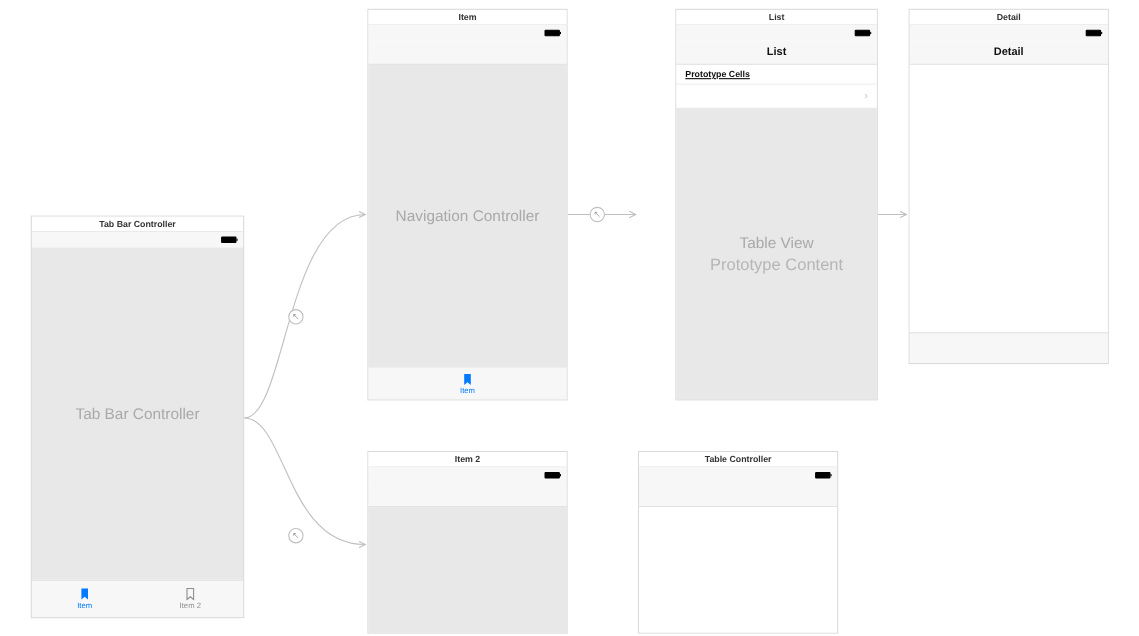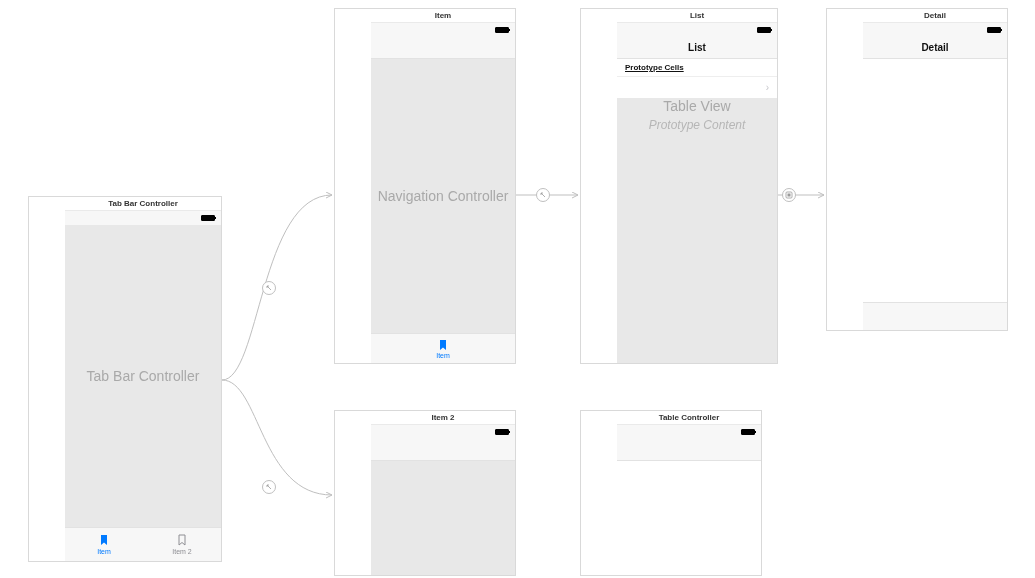--- a/index.html
+++ b/index.html
@@ -21,21 +21,20 @@
     width: 1035px;
     height: 578px;
     pointer-events: none;
   }
   .scene {
     position: absolute;
     background: #ffffff;
     border: 1px solid #d9d9d9;
     display: flex;
     flex-direction: column;
-    padding-left: 36px;
   }
   .scene-title {
     height: 14px;
     line-height: 14px;
     font-size: 8px;
     font-weight: 600;
     color: #333;
     text-align: center;
     border-bottom: 1px solid #eaeaea;
     background: #fff;
@@ -84,24 +83,23 @@
     flex-direction: column;
     align-items: center;
     justify-content: center;
   }
   .content-label {
     font-size: 14px;
     font-weight: 500;
     color: #a9a9a9;
   }
   .content-sub {
-    font-size: 12px;
+    font-size: 15px;
     color: #b6b6b6;
     margin-top: 4px;
-    font-style: italic;
   }
   .tab-bar {
     height: 34px;
     background: #f7f7f7;
     border-top: 1px solid #e2e2e2;
     display: flex;
   }
   .tab {
     flex: 1;
     display: flex;
@@ -153,21 +151,21 @@
   .chevron {
     font-size: 10px;
     color: #c7c7cc;
   }
   .table-body {
     flex: 1;
     background: #e8e8e8;
     display: flex;
     flex-direction: column;
     align-items: center;
-    justify-content: flex-start;
+    justify-content: center;
   }
 
   .segue-badge {
     position: absolute;
     width: 14px;
     height: 14px;
     border: 1px solid #bfbfbf;
     border-radius: 50%;
     background: #fff;
     display: flex;
@@ -263,21 +261,21 @@
     <div class="content-label">Navigation Controller</div>
   </div>
   <div class="single-tab">
     <svg class="bookmark-icon" viewBox="0 0 10 12">
           <path d="M2 1 H8 V11 L5 8.5 L2 11 Z" fill="#007aff"></path>
         </svg>
     <span class="tab-label">Item</span>
   </div>
 </div>
 
-<div class="scene" style="left:580px; top:8px; width:198px; height:356px;">
+<div class="scene" style="left:614px; top:8px; width:184px; height:356px;">
   <div class="scene-title">List</div>
   <div class="status-bar">
     <span class="battery"></span>
   </div>
   <div class="nav-bar">
     <span>List</span>
   </div>
   <div class="proto-header">Prototype Cells</div>
   <div class="proto-cell">
     <span class="chevron">›</span>

